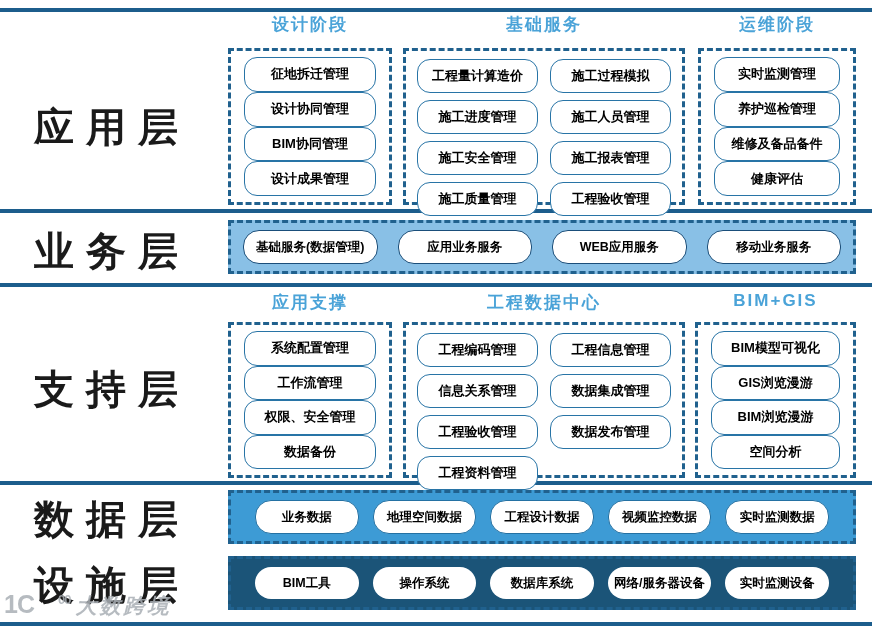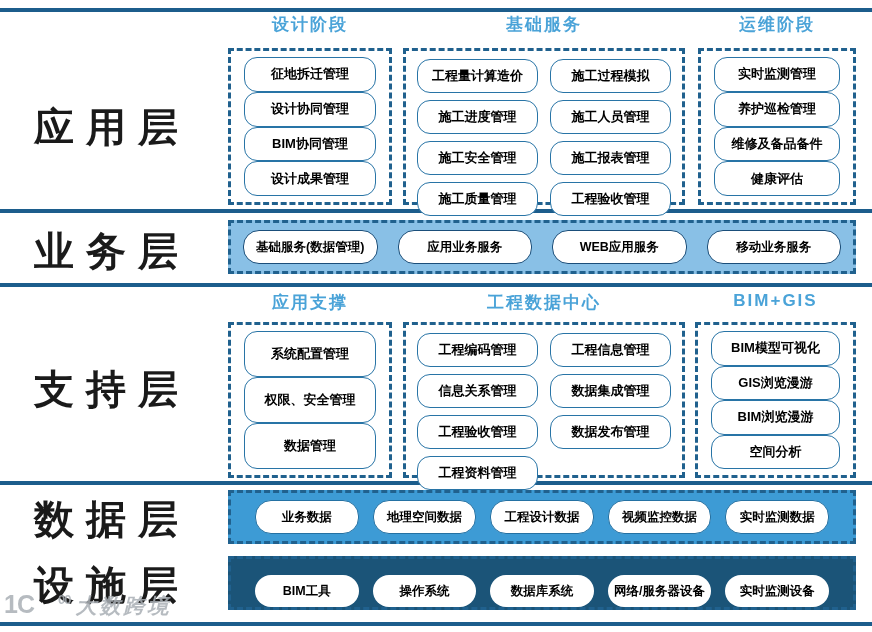--- a/index.html
+++ b/index.html
@@ -26,21 +26,21 @@
   .box{
     background:#fff;border:1.6px solid #2874a6;border-radius:13px;
     min-height:29px;display:flex;align-items:center;justify-content:center;
     font-weight:bold;font-size:13px;color:#000;white-space:nowrap;box-sizing:border-box;
     padding:16px 4px;
   }
   .band{position:absolute;left:228px;width:628px;height:54px;border:3px dashed #20618e;
         box-sizing:border-box;display:flex;align-items:center;}
   .band-business{background:#89c0e6;gap:20px;padding:0 12px;}
   .band-data{background:#3d9bd5;gap:14px;padding:0 24px;}
-  .band-facility{background:#1b5478;gap:14px;padding:0 24px;align-items:flex-end;}
+  .band-facility{background:#1b5478;gap:14px;padding:0 24px;}
   .band .box{flex:1;height:32px;border-radius:16px;font-size:12.5px;}
   .band-business .box{border:1.8px solid #1a4e7a;}
   .band-data .box{border:1.5px solid #2471a3;}
   .band-facility .box{border:none;}
   .watermark{
     position:absolute;left:4px;top:592px;display:flex;align-items:flex-end;gap:5px;
     color:#aab0b6;opacity:.85;
   }
   .watermark .logo{font-weight:bold;font-size:25px;line-height:1;letter-spacing:-1px;}
   .watermark .logo sup{font-size:13px;margin-left:24px;}
@@ -98,22 +98,23 @@
     <div class="box">WEB应用服务</div>
     <div class="box">移动业务服务</div>
   </div>
 
   <div class="group-header" style="left:228px;width:164px;top:291px">应用支撑</div>
   <div class="group-header" style="left:403px;width:282px;top:291px">工程数据中心</div>
   <div class="group-header" style="left:695px;width:161px;top:291px">BIM+GIS</div>
 
   <div class="dash-box col-flow" style="left:228px;top:322px;width:164px;height:156px">
     <div class="box">系统配置管理</div>
+    <div class="box">工作流管理</div>
     <div class="box">权限、安全管理</div>
-    <div class="box">数据管理</div>
+    <div class="box">数据备份</div>
   </div>
 
   <div class="dash-box grid2" style="left:403px;top:322px;width:282px;height:156px">
     <div class="box">工程编码管理</div>
     <div class="box">工程信息管理</div>
     <div class="box">信息关系管理</div>
     <div class="box">数据集成管理</div>
     <div class="box">工程验收管理</div>
     <div class="box">数据发布管理</div>
     <div class="box">工程资料管理</div>

